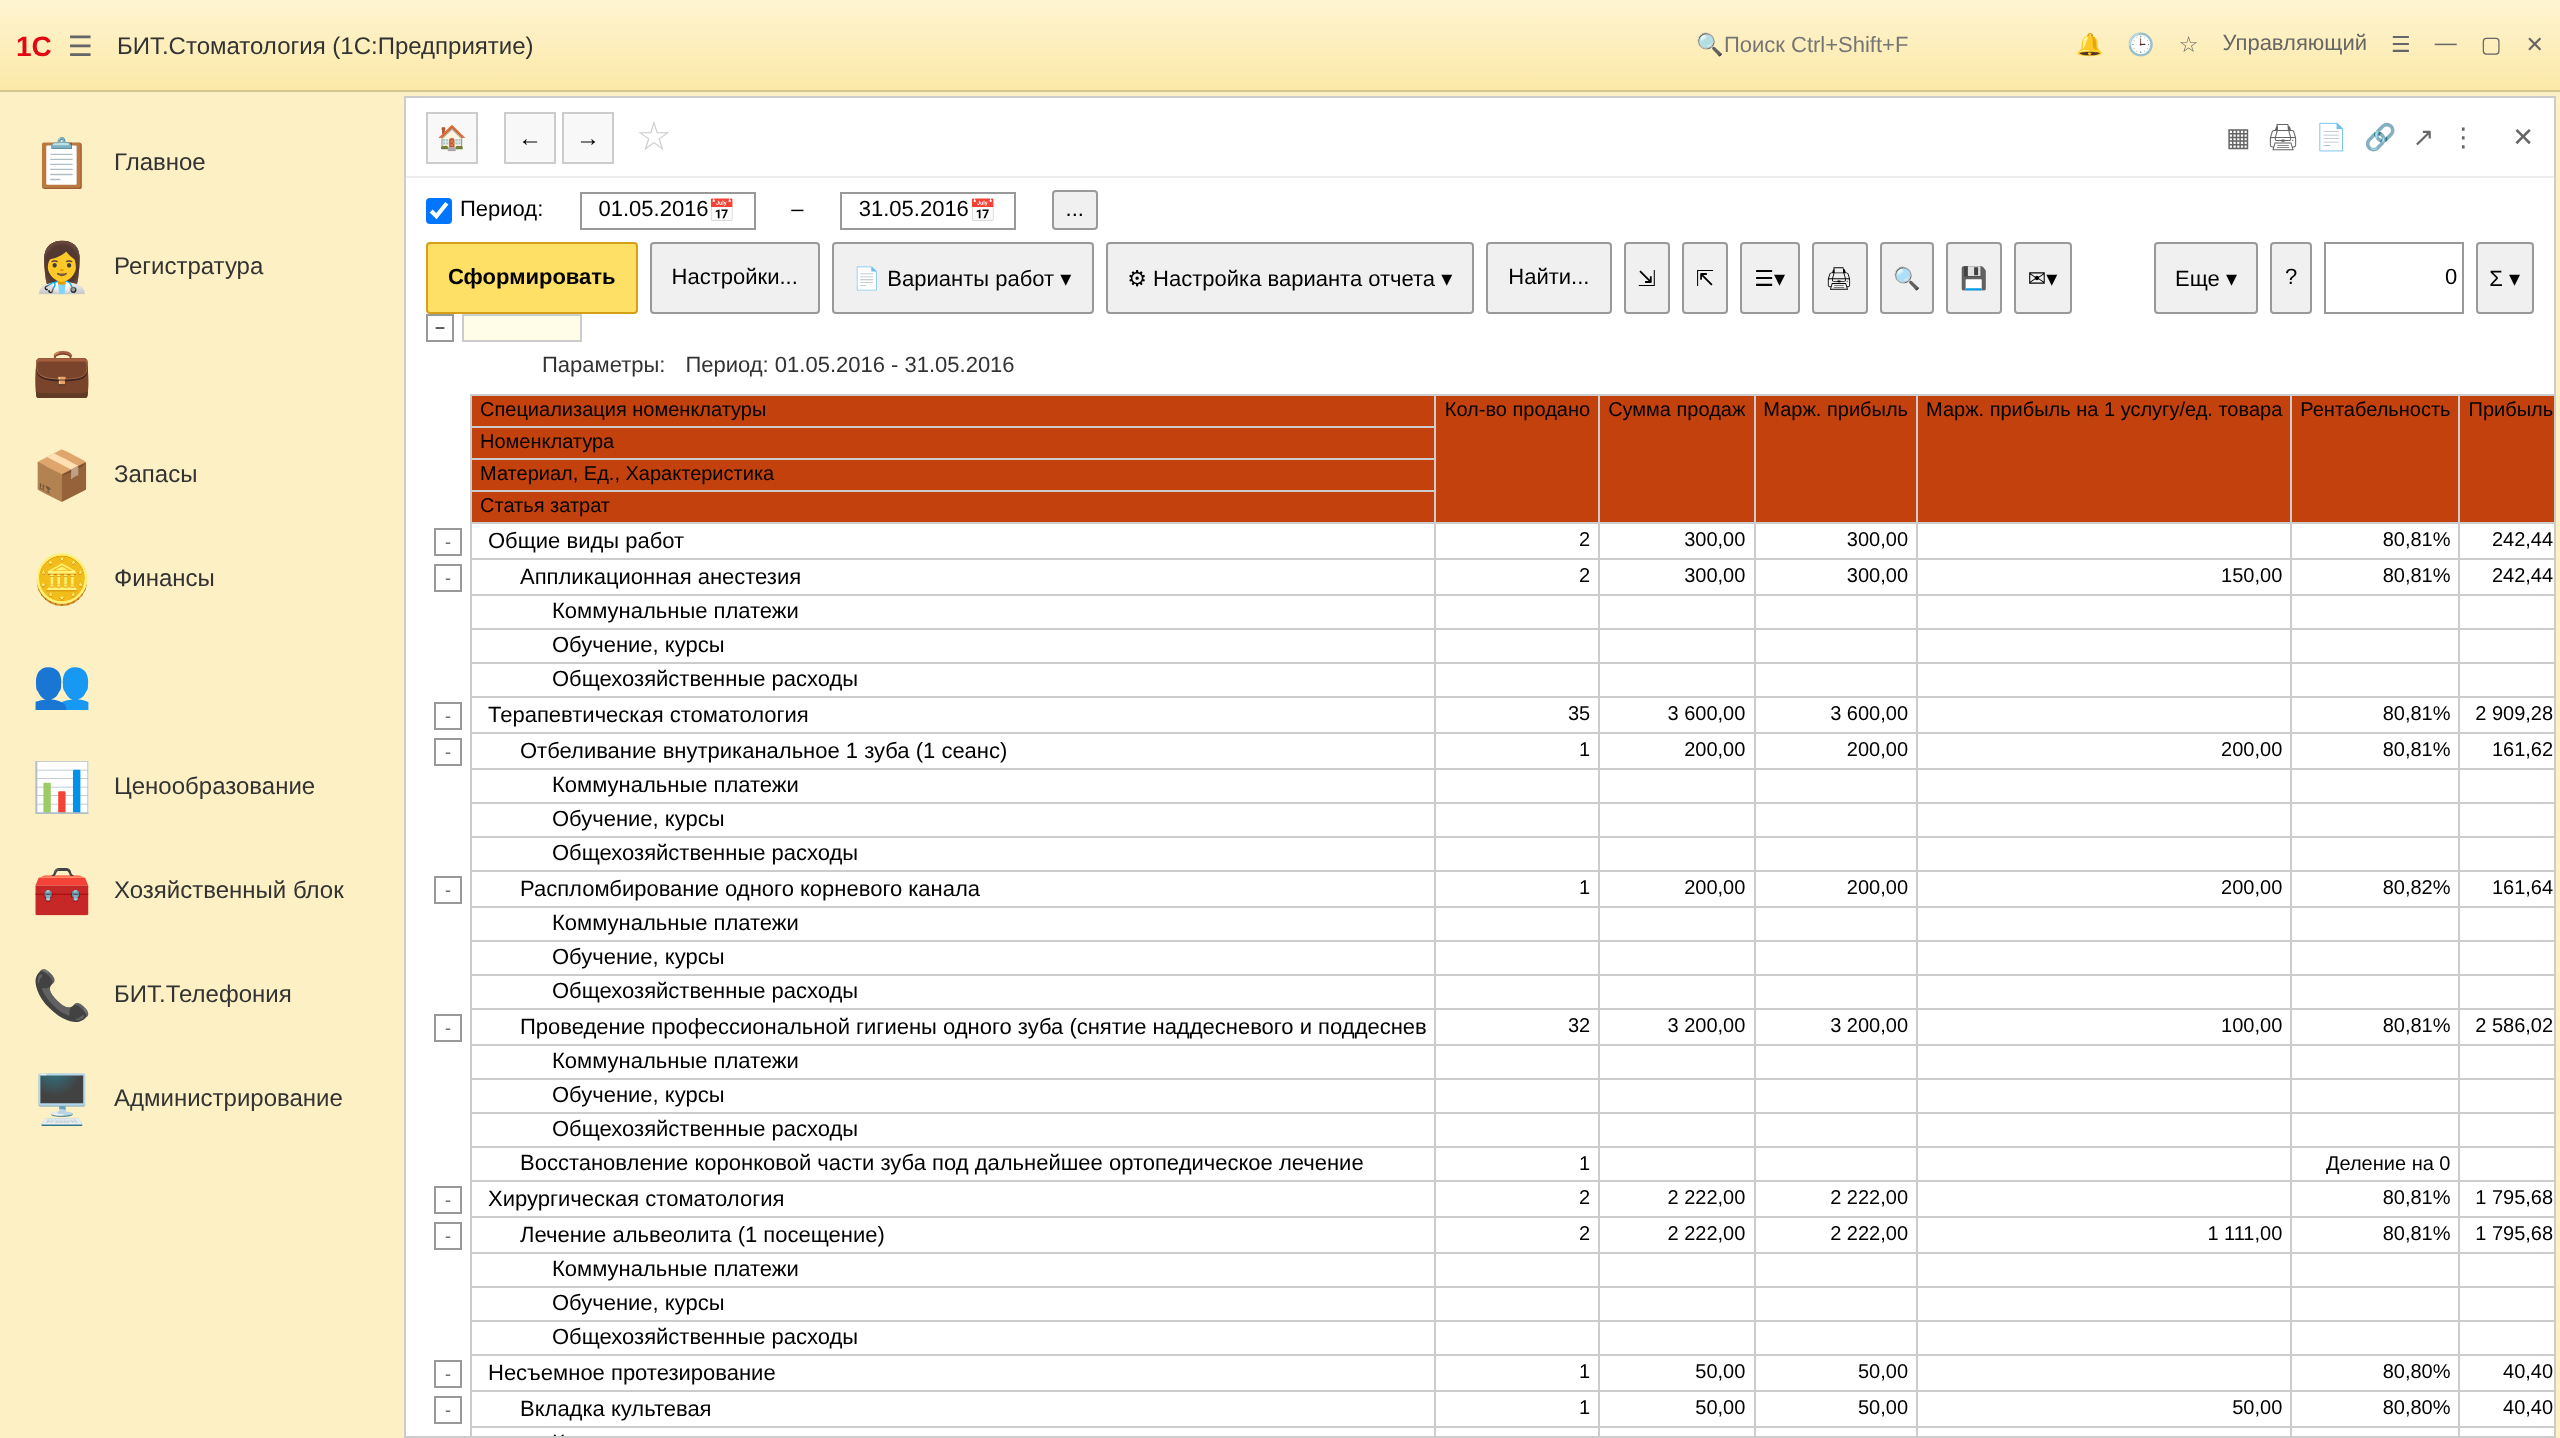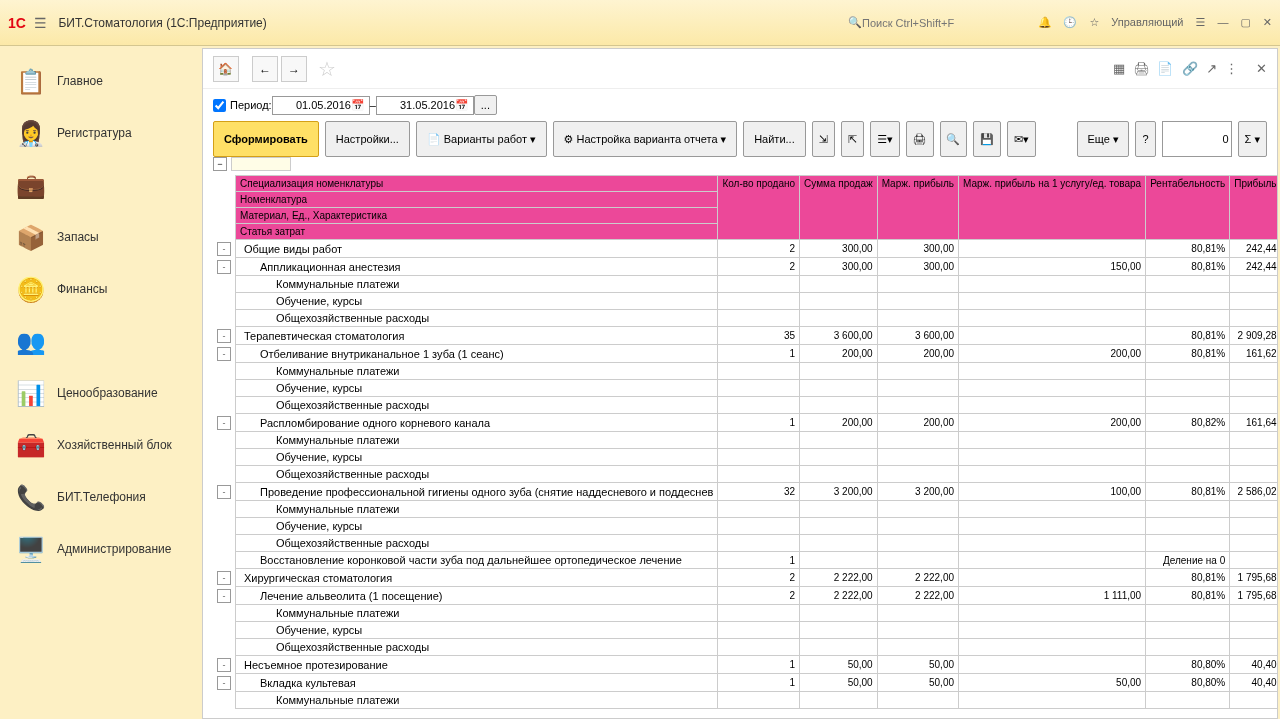--- a/index.html
+++ b/index.html
@@ -15,33 +15,33 @@
 .main{display:flex;height:689px}
 .sidebar{width:200px;background:#fdf0c4;padding-top:10px}
 .nav-item{display:flex;align-items:center;padding:10px 15px;cursor:pointer;color:#333}
 .nav-icon{width:32px;height:32px;margin-right:10px;display:flex;align-items:center;justify-content:center;font-size:24px}
 .nav-label{font-size:12px;line-height:1.3}
 .content{flex:1;background:#fff;border:1px solid #ccc;margin:2px;display:flex;flex-direction:column;overflow:hidden}
 .toolbar-top{height:40px;display:flex;align-items:center;padding:0 10px;border-bottom:1px solid #eee}
 .tb-btn{width:26px;height:26px;border:1px solid #ccc;background:#f8f8f8;margin-right:3px;cursor:pointer;display:flex;align-items:center;justify-content:center;font-size:12px}
 .star{color:#ccc;font-size:20px;margin:0 8px}
 .page-title{font-size:18px;color:#333}
-.period-bar{height:32px;display:flex;align-items:center;padding:0 10px;gap:0}
+.period-bar{height:32px;display:flex;align-items:center;padding:0 10px;gap:18px}
 .checkbox{display:flex;align-items:center;gap:4px}
-.date-input{border:1px solid #999;padding:2px 4px;width:98px;display:flex;align-items:center;justify-content:flex-end;background:#fff}
+.date-input{border:1px solid #999;padding:2px 4px;width:88px;display:flex;align-items:center;justify-content:center;background:#fff}
 .cmd-bar{height:36px;display:flex;padding:0 10px;gap:6px}
 .btn{border:1px solid #999;background:#f0f0f0;padding:4px 10px;cursor:pointer;font-size:11px;border-radius:2px}
 .btn-yellow{background:#ffe066;border-color:#d4a017;font-weight:bold}
 .btn-sm{padding:3px 6px}
 .spacer{flex:1}
 .report-area{flex:1;overflow:auto;padding:0 10px}
 .params{padding:4px 40px;color:#333;font-size:12px}
 table{border-collapse:collapse;width:100%;margin-top:4px}
 th,td{border:1px solid #ccc;padding:2px 4px;font-size:10px;text-align:left;white-space:nowrap}
-th{background:#ec4899;font-weight:normal;vertical-align:top}
+th{background:#c2410c;font-weight:normal;vertical-align:top}
 td.num{text-align:right}
 .expand-col{width:16px;text-align:center;cursor:pointer;color:#666;border:none}
 .lvl1{padding-left:4px}
 .lvl2{padding-left:20px}
 .lvl3{padding-left:36px}
 .scrollbar-h{height:14px;background:#e8e8e8;border-top:1px solid #ccc;position:relative}
 .scroll-thumb{position:absolute;height:10px;top:2px;left:20px;width:800px;background:#999;border-radius:5px}
 .tree-toggle{width:14px;height:14px;border:1px solid #999;display:inline-flex;align-items:center;justify-content:center;font-size:9px;cursor:pointer;background:#fff}
 .top-right-icons{display:flex;gap:8px;margin-left:auto;color:#666}
 .top-right-icons span{cursor:pointer;font-size:13px}
@@ -166,20 +166,23 @@
       <button class="btn btn-sm">?</button>
       <input class="num-input" value="0" style="">
       <button class="btn btn-sm">Σ ▾</button>
     </div>
 
     <div class="report-area">
       <div style="display:flex;gap:4px;align-items:flex-start">
         <span class="tree-toggle">−</span>
         <div style="flex:1">
           <div style="border:1px solid #ccc;width:60px;height:14px;background:#fffde7"></div>
+          <div class="params">
+            <span>Параметры:</span>&nbsp;&nbsp;&nbsp;<span>Период: 01.05.2016 - 31.05.2016</span>
+          </div>
         </div>
       </div>
 
       <table>
         <thead>
           <tr>
             <th rowspan="4" style="width:16px;border:none;background:transparent"></th>
             <th>Специализация номенклатуры</th>
             <th rowspan="4" style="width:55px">Кол-во продано</th>
             <th rowspan="4" style="width:60px">Сумма продаж</th>

